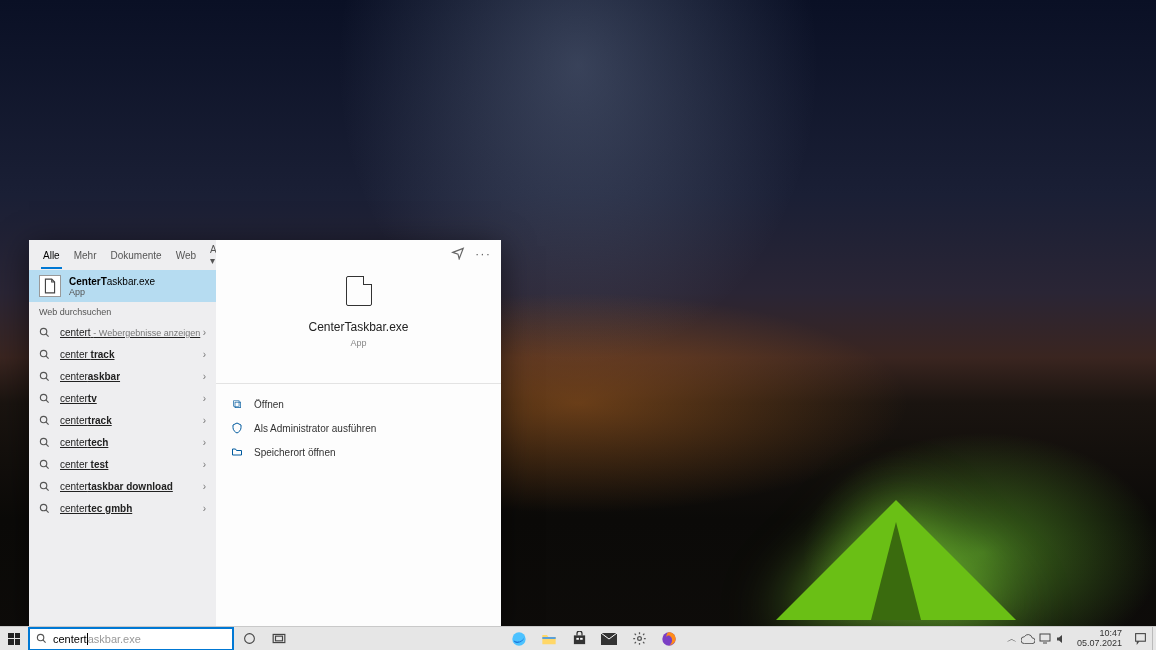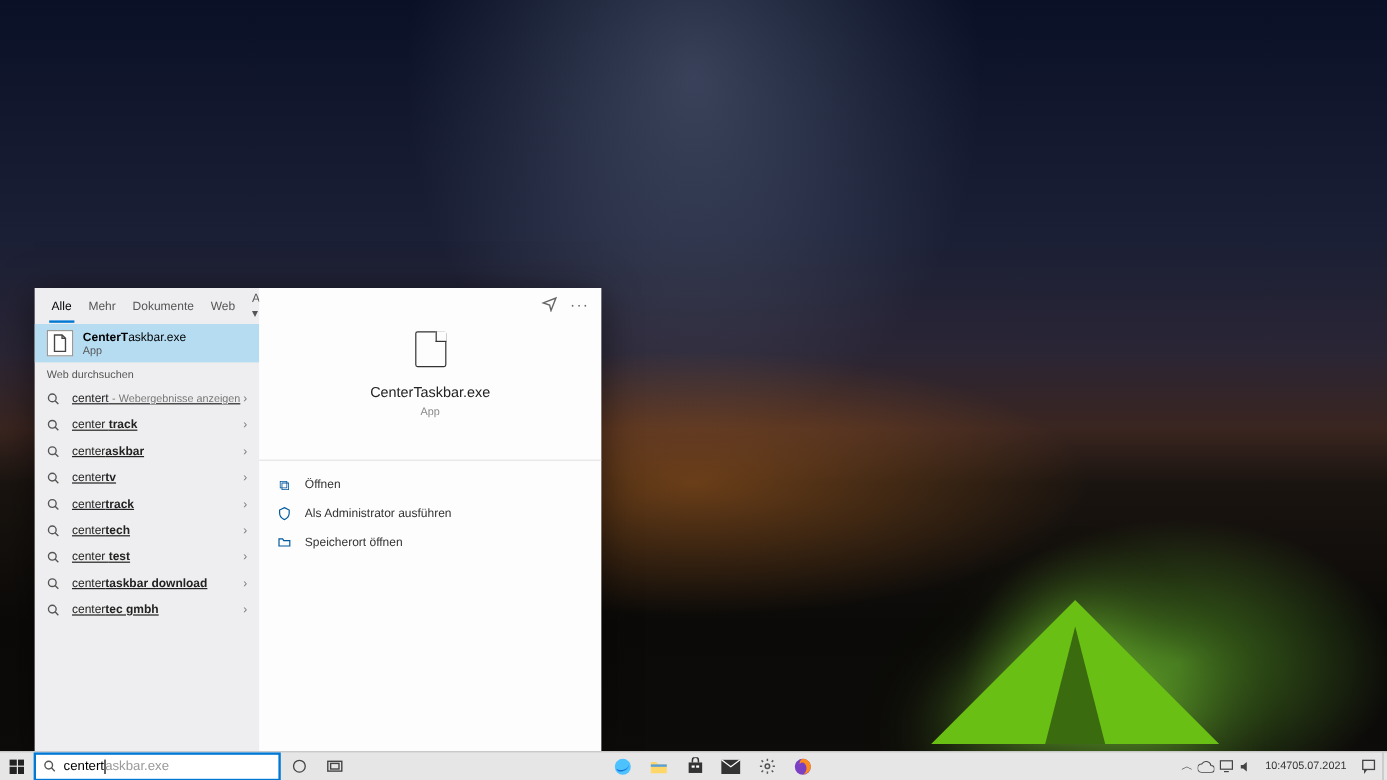--- a/index.html
+++ b/index.html
@@ -43,21 +43,21 @@
   display: flex; align-items: center; padding: 0 6px; font-size: 11px; color: #222;
 }
 .searchbox .sicon { margin-right: 6px; color: #555; }
 .sbval { color: #000; }
 .sbhint { color: #999; }
 .tb-btn { width: 30px; height: 24px; display: flex; align-items: center; justify-content: center; color: #444; font-size: 13px; }
 .tb-app { width: 30px; height: 24px; display: flex; align-items: center; justify-content: center; font-size: 15px; }
 .tb-spacer { flex: 1; }
 .tray { display: flex; align-items: center; gap: 4px; padding: 0 4px; font-size: 11px; color: #333; }
 .tray .caret { font-size: 10px; }
-.clock { display: flex; flex-direction: row; align-items: flex-end; line-height: 1.05; font-size: 9px; padding: 0 6px; color: #333; }
+.clock { display: flex; flex-direction: column; align-items: flex-end; line-height: 1.05; font-size: 9px; padding: 0 6px; color: #333; }
 
 
 .flyout {
   position: absolute; left: 29px; bottom: 24px; width: 472px; height: 386px;
   background: #f6f6f6; display: flex; box-shadow: 0 6px 30px rgba(0,0,0,0.5);
 }
 .flyout-left { width: 187px; background: #eeeef0; display: flex; flex-direction: column; }
 .tabs { height: 30px; display: flex; align-items: center; gap: 14px; padding: 0 14px; font-size: 10px; color: #555; }
 .tabs .active { color: #000; position: relative; }
 .tabs .active::after { content: ""; position: absolute; left: -2px; right: -2px; bottom: -8px; height: 2px; background: #0078d4; }

